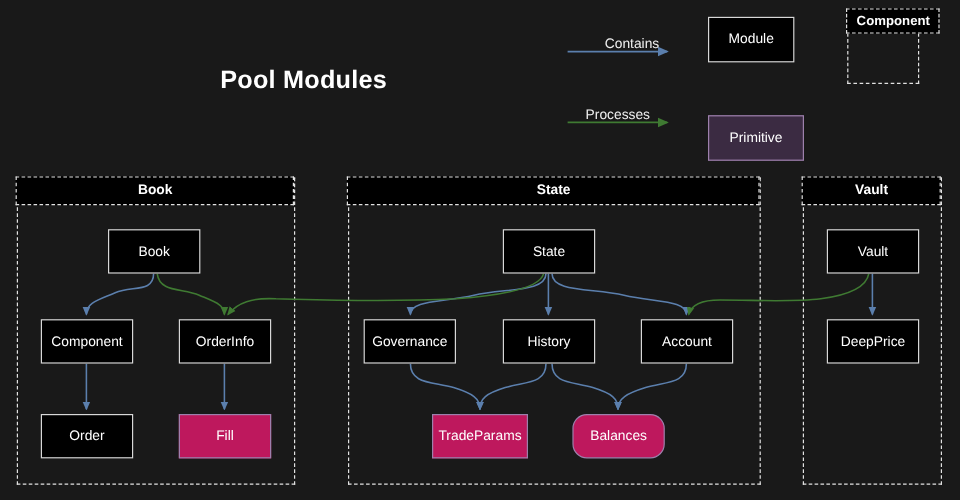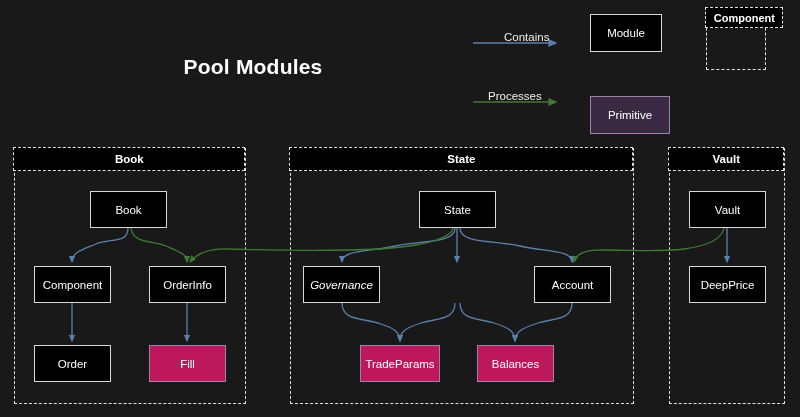--- a/index.html
+++ b/index.html
@@ -223,21 +223,22 @@
     <div class="group-head">Vault</div>
   </div>
 
   <div class="node module" style="left:90px;  top:191px; width:77px; height:37px;">Book</div>
   <div class="node module" style="left:34px;  top:266px; width:77px; height:37px;">Component</div>
   <div class="node module" style="left:149px; top:266px; width:77px; height:37px;">OrderInfo</div>
   <div class="node module" style="left:34px;  top:345px; width:77px; height:37px;">Order</div>
   <div class="node primitive" style="left:149px; top:345px; width:77px; height:37px;">Fill</div>
 
   <div class="node module" style="left:419px; top:191px; width:77px; height:37px;">State</div>
-  <div class="node module" style="left:303px; top:266px; width:77px; height:37px;font-style:italic;">Governance</div>
+  <div class="node module" style="left:303px; top:266px; width:77px; height:37px;">Governance</div>
+  <div class="node module" style="left:419px; top:266px; width:77px; height:37px;">History</div>
   <div class="node module" style="left:534px; top:266px; width:77px; height:37px;">Account</div>
   <div class="node primitive" style="left:360px; top:345px; width:80px; height:37px;">TradeParams</div>
-  <div class="node primitive" style="left:477px; top:345px; width:77px; height:37px;">Balances</div>
+  <div class="node primitive" style="left:477px; top:345px; width:77px; height:37px;border-radius:12px;">Balances</div>
 
   <div class="node module" style="left:689px; top:191px; width:77px; height:37px;">Vault</div>
   <div class="node module" style="left:689px; top:266px; width:77px; height:37px;">DeepPrice</div>
 
 </div>
 
 </body></html>

